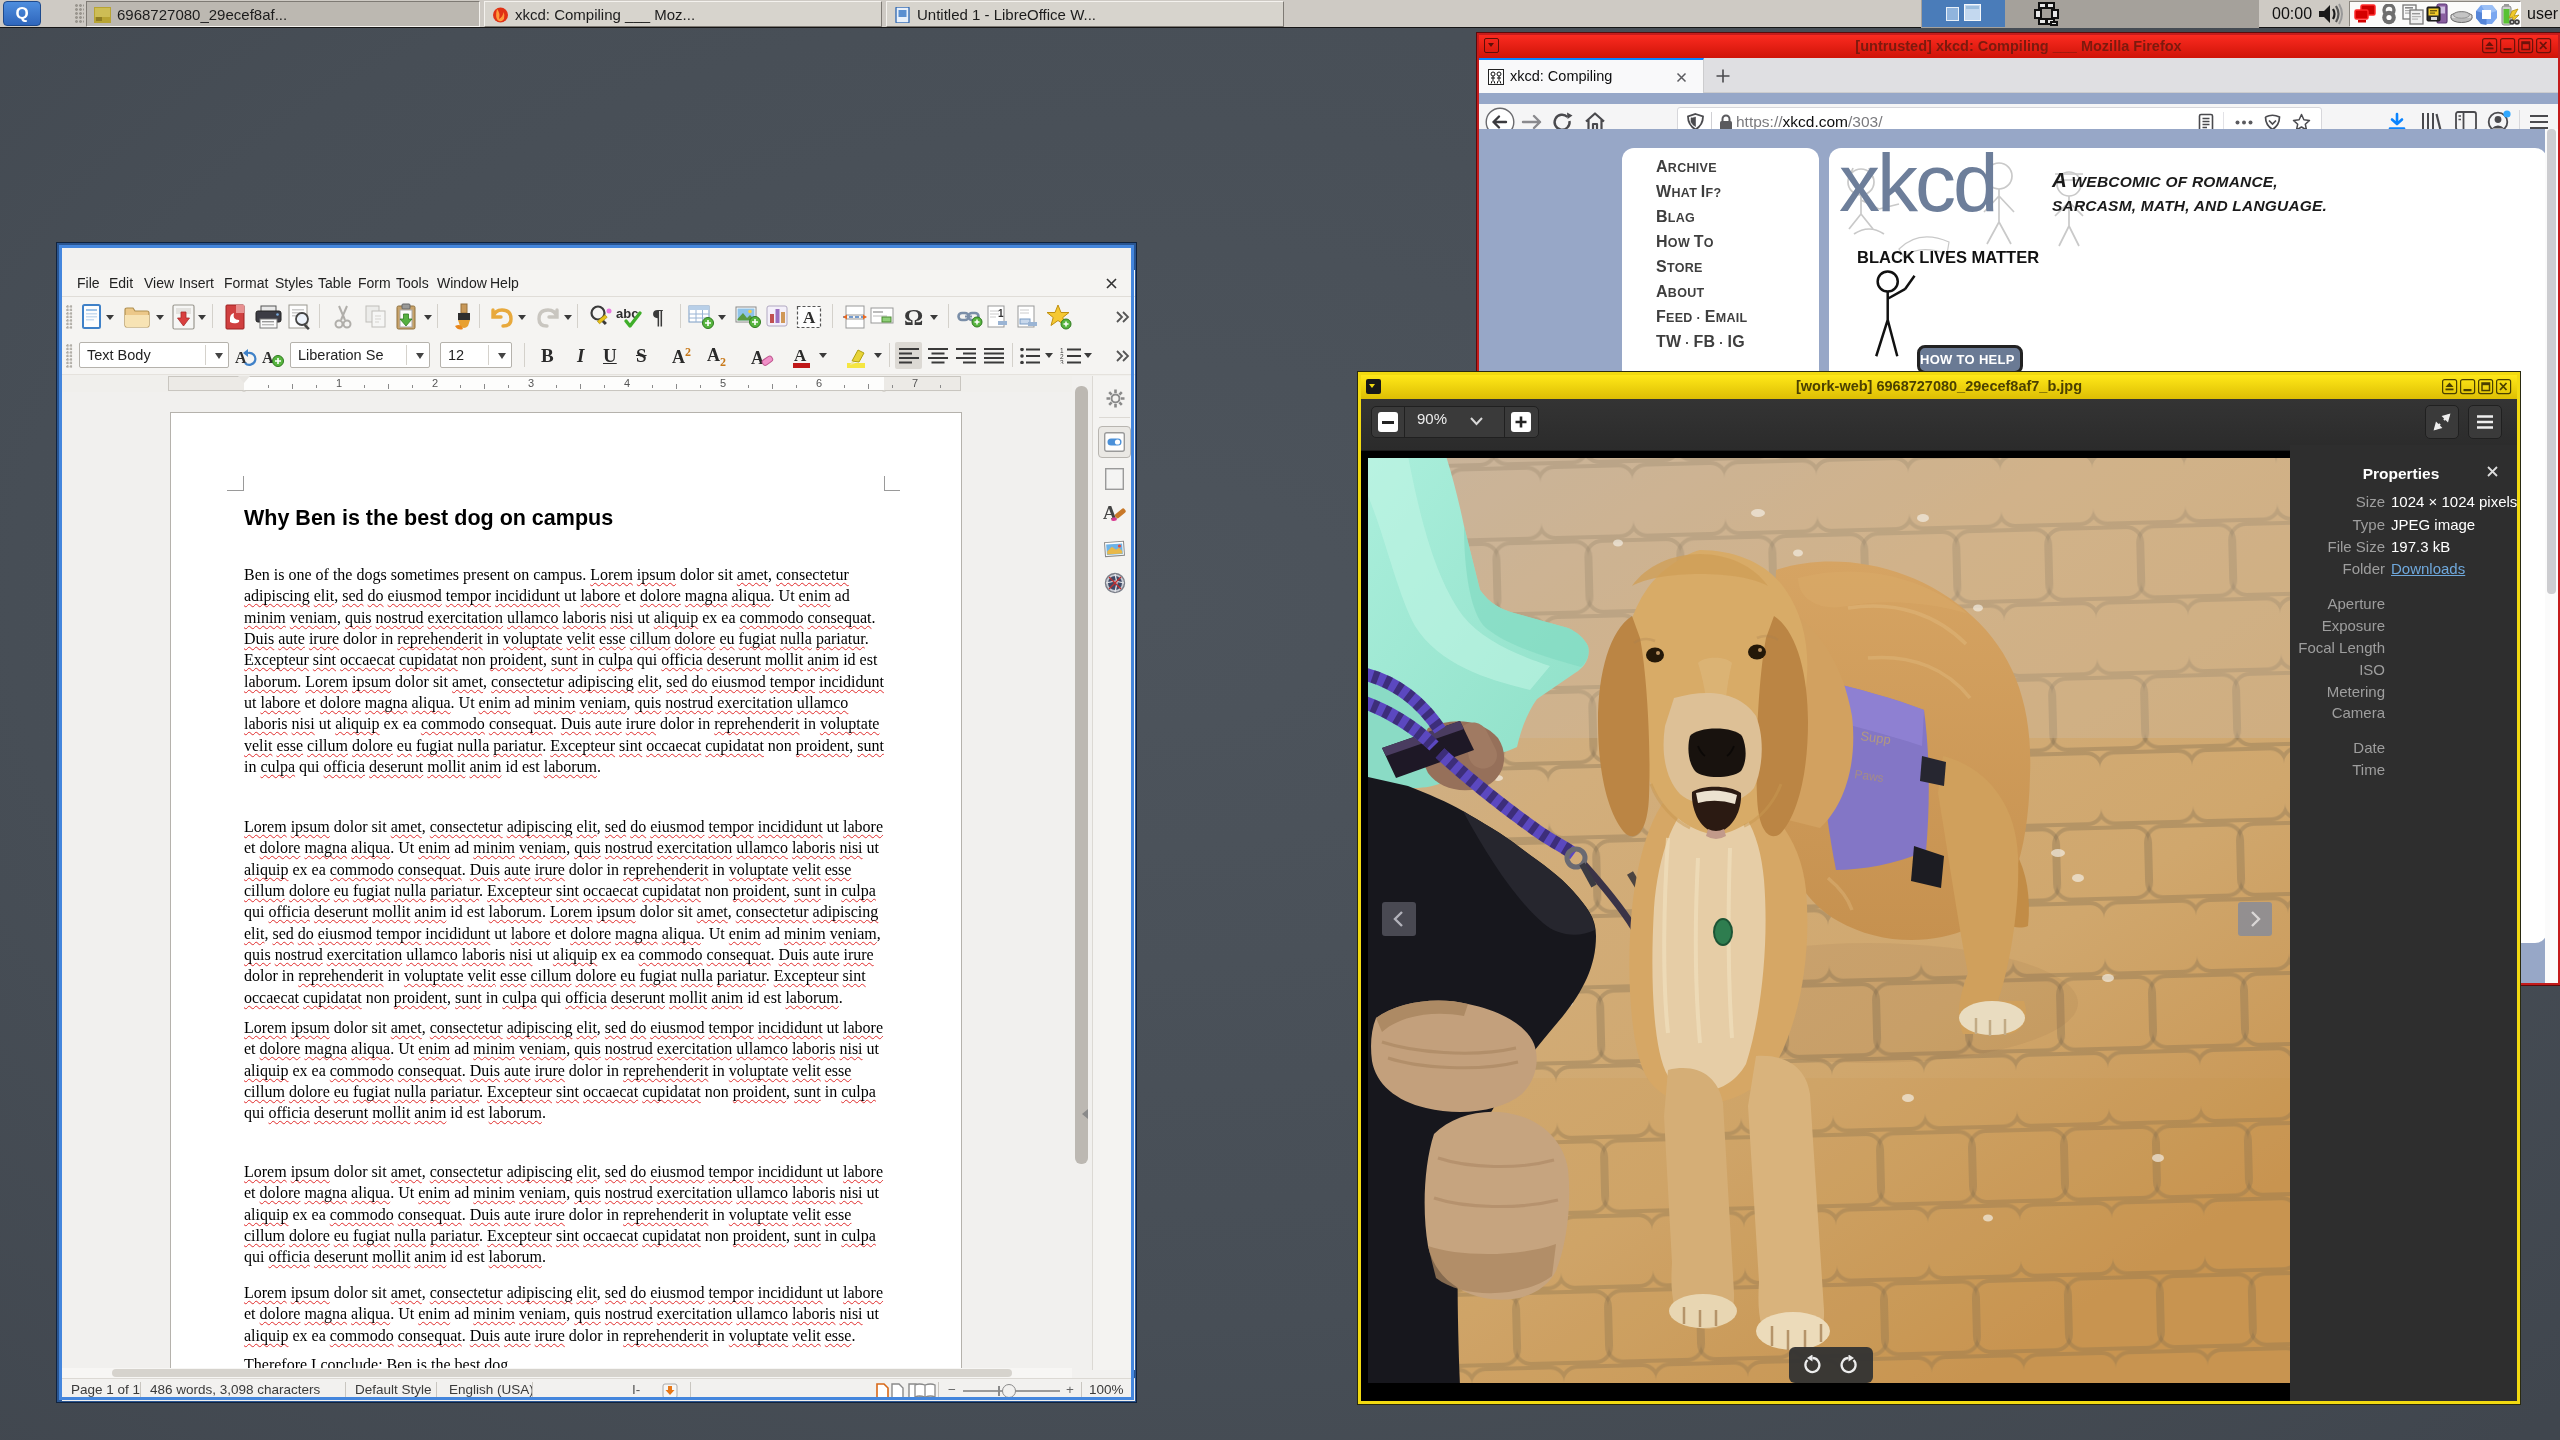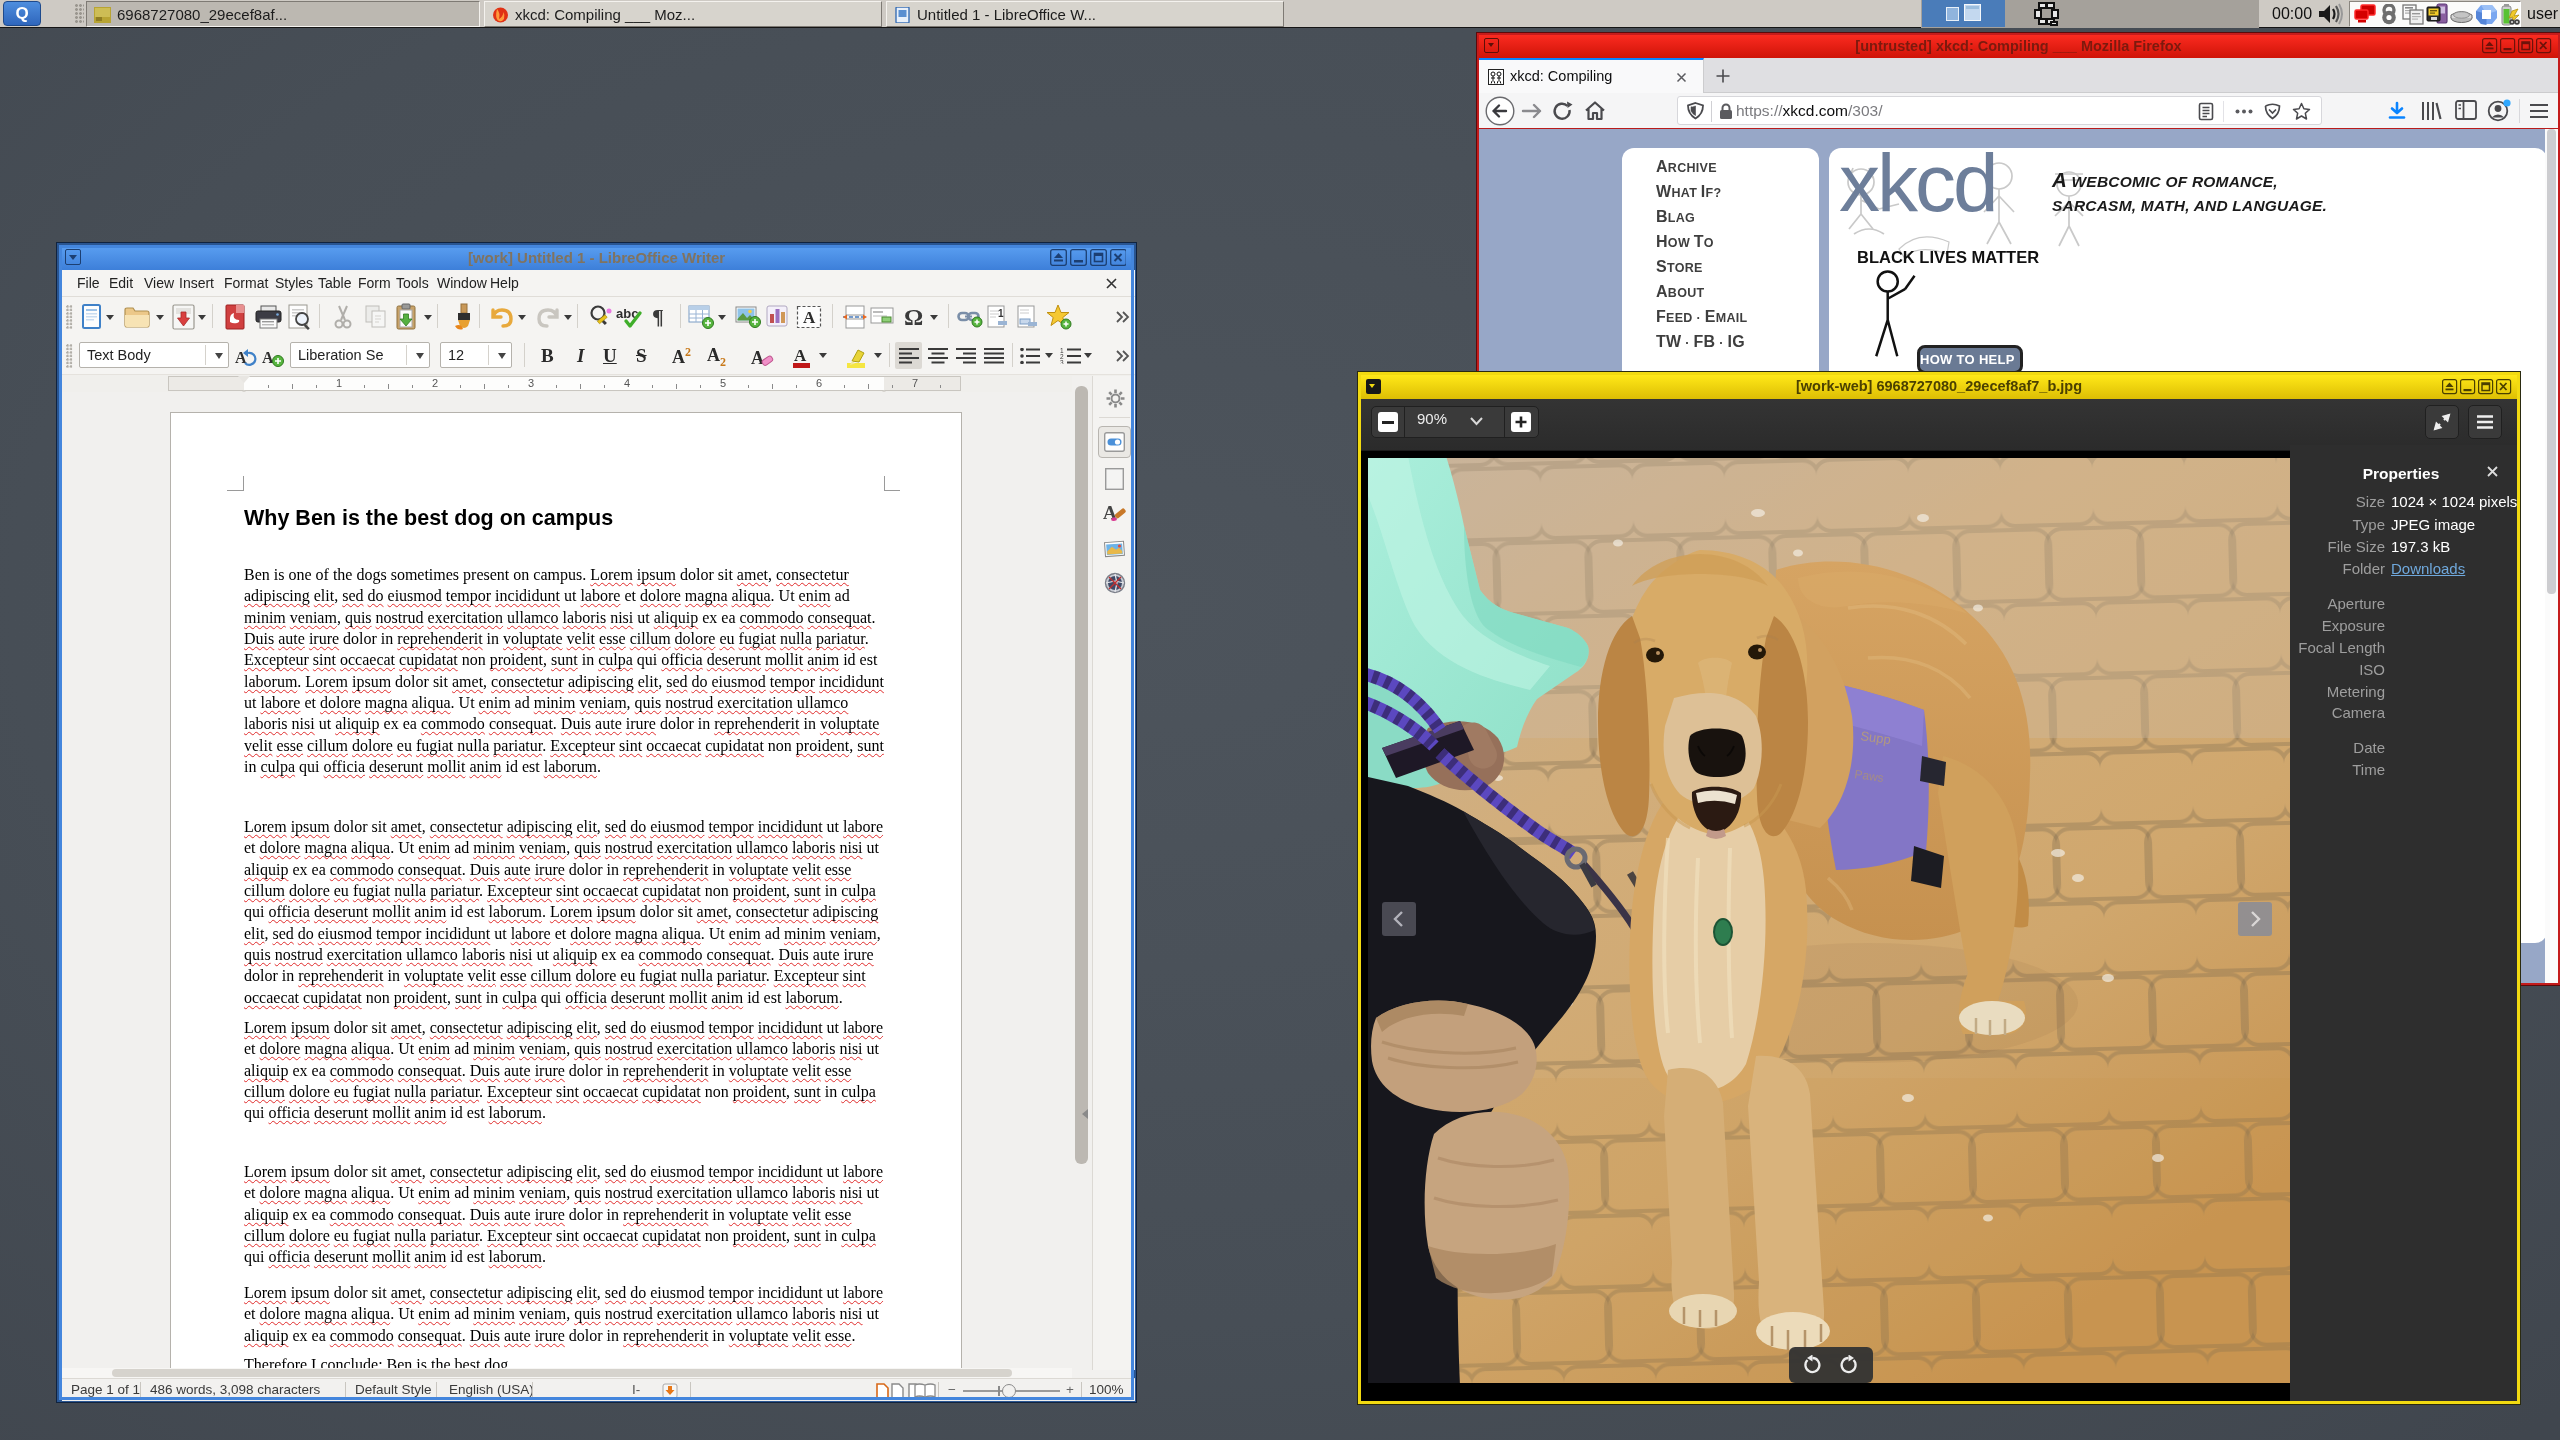--- a/index.html
+++ b/index.html
@@ -67,21 +67,21 @@
 
 
 #ff { left:1477px; top:33px; width:1083px; height:952px; background:#96a7c8; border:2px solid #c41c1c; box-shadow:0 0 0 1px #5c0a0a; }
 #ff-title { position:absolute; left:0; top:0; width:100%; height:23px; background:linear-gradient(#fb2b20,#cf1408); }
 #ff-title .t { display:block; text-align:center; font-size:14.5px; font-weight:bold; color:#7c1a0e; line-height:22px; }
 .ff-mbtn { position:absolute; left:5px; top:3px; width:15px; height:15px; border:1px solid #5e0f08; border-radius:2px; }
 .ff-mbtn:after { content:""; position:absolute; left:2.5px; top:4px; border:3.5px solid transparent; border-top:4.5px solid #5e0f08; }
 #ff-tabs { position:absolute; left:0; top:23px; width:1079px; height:35px; background:#dfdfe2; border-bottom:1px solid #ccccce; }
 #ff-tab1 { position:absolute; left:0; top:0; width:225px; height:35px; background:#f9f9fa; border-top:2px solid #0a84ff; border-right:1px solid #ccccce;}
 #ff-tab1 .t { position:absolute; left:31px; top:8px; font-size:14.5px; color:#0c0c0d; }
-#ff-nav { position:absolute; left:0; top:58px; width:1079px; height:36px; background:#f5f5f6; border-bottom:1px solid #b91c1c; }
+#ff-nav { position:absolute; left:0; top:69px; width:1079px; height:36px; background:#f5f5f6; border-bottom:1px solid #b91c1c; }
 #ff-url { position:absolute; left:198px; top:3px; width:645px; height:29px; background:#fff; border:1px solid #d7d7db; border-radius:3px; }
 #ff-url .u { position:absolute; left:58px; top:5px; font-size:15.5px; color:#7a7a7e; }
 #ff-url .u b { color:#0c0c0d; font-weight:normal; }
 #ff-content { position:absolute; left:0; top:94px; width:1066px; height:854px; background:#97a7c7; }
 #ff-sb { position:absolute; left:1066px; top:94px; width:13px; height:854px; background:#fbfbfb; }
 #ff-sb .th { position:absolute; left:2px; top:0px; width:9px; height:465px; background:#cdcdd0; border-radius:4px; }
 #xkcd-left { position:absolute; left:143px; top:19px; width:197px; height:795px; background:#fff; border-radius:12px; }
 #xkcd-left .l { position:absolute; left:34px; font-weight:bold; color:#3e3e3e; white-space:nowrap; font-size:12.5px; letter-spacing:0.3px;}
 #xkcd-left .l b { font-size:16px; font-weight:bold; }
 #xkcd-right { position:absolute; left:350px; top:19px; width:718px; height:795px; background:#fff; border-radius:12px; }
@@ -216,40 +216,20 @@
       <circle cx="13" cy="19" r="2.8" fill="#444"></circle>
           <circle cx="18" cy="19" r="2.8" fill="#444"></circle>
       <circle cx="13" cy="19" r="1.1" fill="#ddd"></circle>
           <circle cx="18" cy="19" r="1.1" fill="#ddd"></circle>
     </svg>
   </div>
   <div id="user">user</div>
 </div>
 
 <div id="lo" class="win">
-  <div id="lo-title">
-        <div class="lo-mbtn"></div>
-        <span class="t">[work] Untitled 1 - LibreOffice Writer</span>
-    <svg class="abs" style="right:8px;top:4px;" width="76" height="17" viewBox="0 0 76 17">
-      <g fill="none" stroke="#1c3f72" stroke-width="1.3">
-      <rect x="0.7" y="0.7" width="15.6" height="15.6" rx="2"></rect>
-      <rect x="20.7" y="0.7" width="15.6" height="15.6" rx="2"></rect>
-      <rect x="40.7" y="0.7" width="15.6" height="15.6" rx="2"></rect>
-      <rect x="60.7" y="0.7" width="15.6" height="15.6" rx="2"></rect>
-          </g>
-      <g fill="#1c3f72">
-      <polygon points="8.5,4 13,9 4,9"></polygon>
-            <rect x="4" y="10.5" width="9" height="2"></rect>
-      <rect x="24" y="11" width="9" height="2.5"></rect>
-      <rect x="44.5" y="4.5" width="8" height="8" fill="none" stroke="#1c3f72" stroke-width="1.6"></rect>
-            <rect x="44.5" y="4.5" width="8" height="2.5"></rect>
-      <path d="M 64.5 5 L 71.5 12 M 71.5 5 L 64.5 12" stroke="#1c3f72" stroke-width="2"></path>
-          </g>
-    </svg>
-  </div>
   <div id="lo-menu">
     <span style="left:15px;">File</span>
         <span style="left:47px;">Edit</span>
         <span style="left:82px;">View</span>
     <span style="left:117px;">Insert</span>
         <span style="left:162px;">Format</span>
         <span style="left:213px;">Styles</span>
     <span style="left:256px;">Table</span>
         <span style="left:296px;">Form</span>
         <span style="left:334px;">Tools</span>

